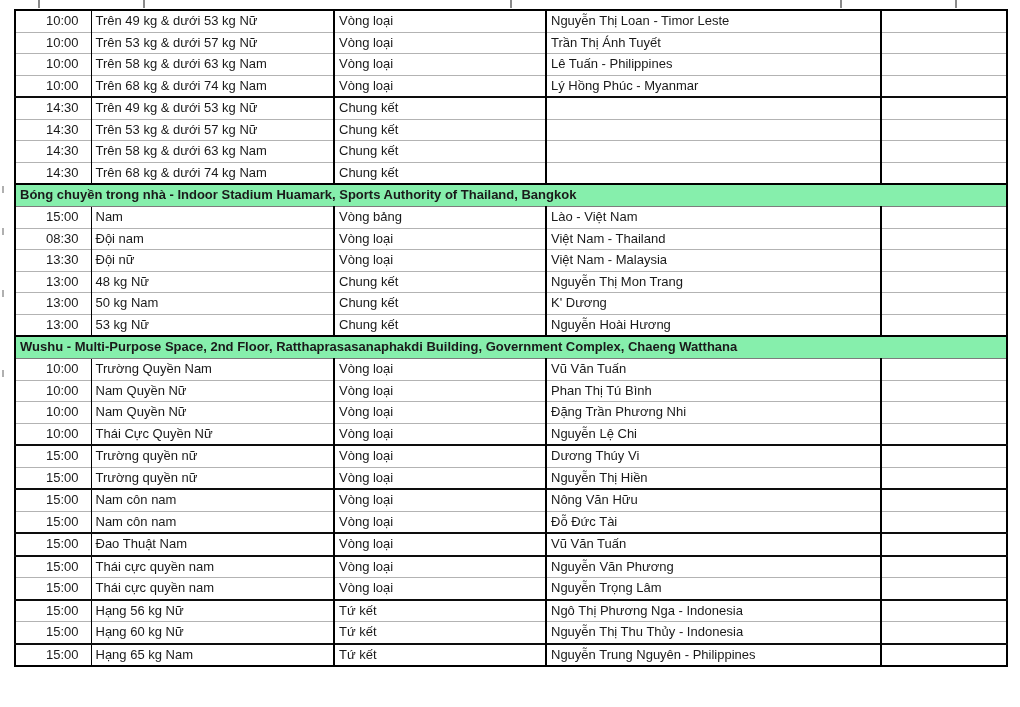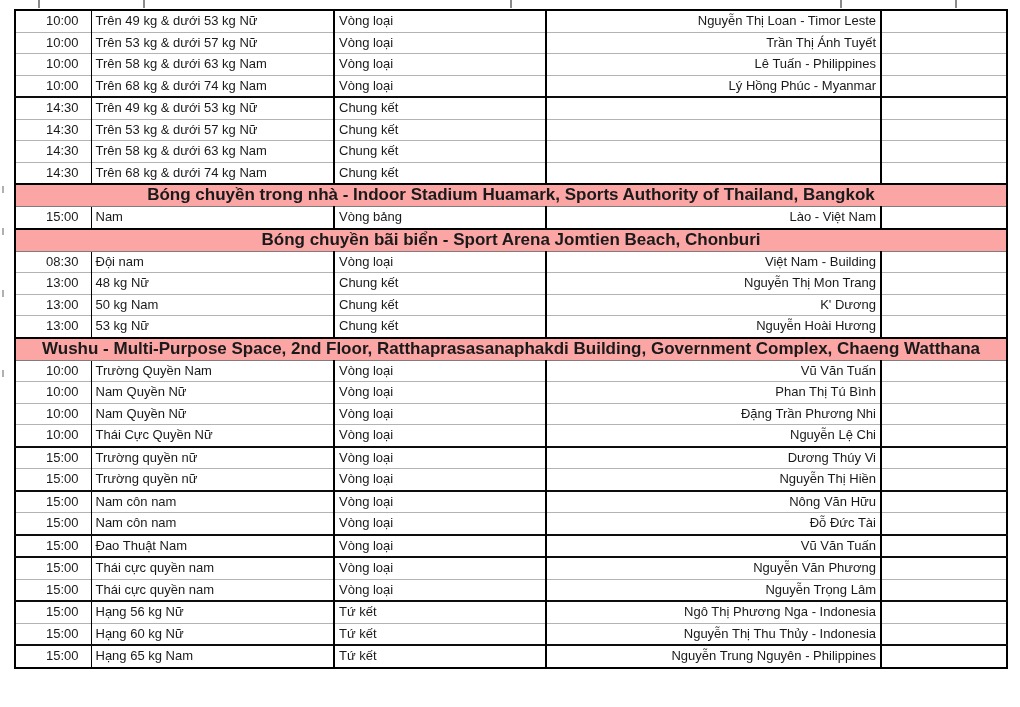--- a/index.html
+++ b/index.html
@@ -22,26 +22,26 @@
   td{
     height:20.5px;padding:0 4px;font-size:13px;line-height:1.1;
     overflow:hidden;white-space:nowrap;background:#fff;
     border-top:1px solid #b3b3b3;
   }
   tr.first td{border-top:none;}
   tr.strong td{border-top:2px solid #0d0d0d;}
   td.c-time{text-align:center;border-right:1.5px solid #000;padding-left:22px;}
   td.c-event{text-align:left;border-right:2px solid #000;margin-left:36px;}
   td.c-round{text-align:left;border-right:2px solid #000;}
-  td.c-entry{text-align:right;border-right:2px solid #000;}
+  td.c-entry{text-align:left;border-right:2px solid #000;}
   td.c-extra{text-align:left;}
   tr.section td{
-    background:#fca5a5;font-weight:bold;text-align:center;
+    background:#86efac;font-weight:bold;text-align:left;
     border-top:2px solid #000;border-bottom:1px solid #7d7d7d;
-    font-size:17px;height:21px;
+    font-size:13px;height:21px;
   }
 </style>
 </head>
 <body>
 
 <div class="top-fragment">
   <span class="tick" style="left:38px"></span>
   <span class="tick" style="left:143px"></span>
   <span class="tick" style="left:510px"></span>
   <span class="tick" style="left:840px"></span>
@@ -121,28 +121,32 @@
       <tr class="section">
         <td colspan="5">Bóng chuyền trong nhà - Indoor Stadium Huamark, Sports Authority of Thailand, Bangkok</td>
       </tr>
       <tr>
         <td class="c-time">15:00</td>
         <td class="c-event">Nam</td>
         <td class="c-round">Vòng bảng</td>
         <td class="c-entry">Lào - Việt Nam</td>
         <td class="c-extra"></td>
       </tr>
-      <tr class="section">
-        <td colspan="5">Bóng chuyền bãi biển - Sport Arena Jomtien Beach, Chonburi</td>
-      </tr>
       <tr>
         <td class="c-time">08:30</td>
         <td class="c-event">Đội nam</td>
         <td class="c-round">Vòng loại</td>
-        <td class="c-entry">Việt Nam - Building</td>
+        <td class="c-entry">Việt Nam - Thailand</td>
+        <td class="c-extra"></td>
+      </tr>
+      <tr>
+        <td class="c-time">13:30</td>
+        <td class="c-event">Đội nữ</td>
+        <td class="c-round">Vòng loại</td>
+        <td class="c-entry">Việt Nam - Malaysia</td>
         <td class="c-extra"></td>
       </tr>
       <tr>
         <td class="c-time">13:00</td>
         <td class="c-event">48 kg Nữ</td>
         <td class="c-round">Chung kết</td>
         <td class="c-entry">Nguyễn Thị Mon Trang</td>
         <td class="c-extra"></td>
       </tr>
       <tr>

